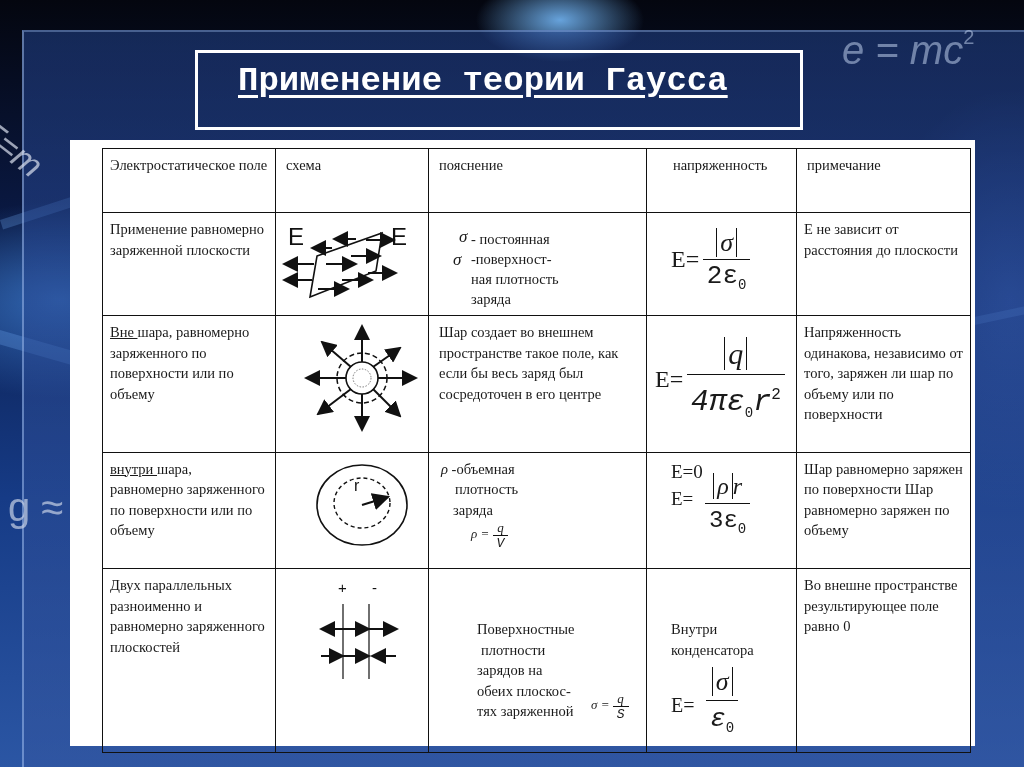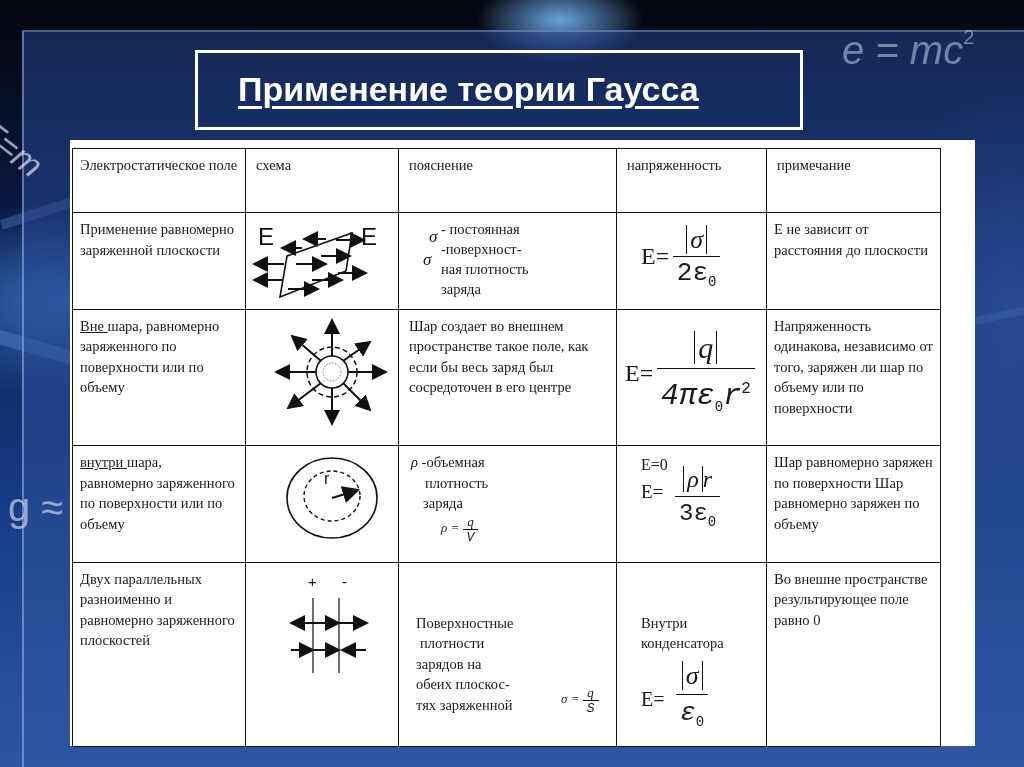--- a/index.html
+++ b/index.html
@@ -11,24 +11,24 @@
       radial-gradient(ellipse 120px 60px at 560px 20px, rgba(120,190,255,0.85), rgba(40,100,200,0) 70%),
       radial-gradient(ellipse 260px 140px at 60px 300px, rgba(80,160,255,0.55), rgba(0,0,0,0) 70%),
       radial-gradient(ellipse 200px 300px at 1010px 300px, rgba(70,120,220,0.45), rgba(0,0,0,0) 70%),
       linear-gradient(180deg,#04060f 0%,#0a1a46 30%,#163b86 65%,#2b56a4 100%);}
   .frame{position:absolute;left:22px;top:30px;width:1010px;height:745px;
     background:linear-gradient(180deg,rgba(34,66,140,0.55),rgba(52,86,160,0.55));
     border-left:2px solid rgba(180,210,255,0.45);border-top:2px solid rgba(150,180,230,0.35);}
   .streak{position:absolute;background:rgba(120,180,255,0.25);transform-origin:left top;}
   .formula-deco{position:absolute;color:rgba(190,205,235,0.55);font-family:"Liberation Sans",sans-serif;font-style:italic;}
   .title-box{position:absolute;left:195px;top:50px;width:608px;height:80px;border:3px solid #ffffff;box-sizing:border-box;}
-  .title{position:absolute;left:238px;top:70px;color:#fff;font-family:Liberation Sans, sans-serif;font-weight:bold;font-size:34px;
+  .title{position:absolute;left:238px;top:62px;color:#fff;font-family:Liberation Mono, monospace;font-weight:bold;font-size:34px;
     text-decoration:underline;text-decoration-thickness:3px;text-underline-offset:5px;letter-spacing:0px;}
   .panel{position:absolute;left:70px;top:140px;width:905px;height:606px;background:#ffffff;}
-  table.gauss{position:absolute;left:72px;top:148px;border-collapse:collapse;table-layout:fixed;border-radius:32px;}
+  table.gauss{position:absolute;left:102px;top:148px;border-collapse:collapse;table-layout:fixed;border-radius:32px;}
   table.gauss td{border:1.6px solid #111;vertical-align:top;padding:6px 7px;font-size:14.5px;line-height:20.5px;color:#1a1a1a;position:relative;}
   .u{text-decoration:underline;}
   .math{font-family:"Liberation Serif",serif;font-style:italic;}
   .frac{display:inline-block;vertical-align:middle;text-align:center;}
   .frac .num{display:block;border-bottom:1.4px solid #111;padding:0 4px;}
   .frac .den{display:block;padding:0 4px;font-family:Liberation Mono, monospace;}
   .abs{border-left:1.5px solid #111;border-right:1.5px solid #111;padding:0 3px;}
   .eq{font-size:24px;font-style:normal;}
   .small-frac{font-size:13px;line-height:15px;}
 </style>
@@ -58,21 +58,21 @@
       <col style="width:153px">
       <col style="width:218px">
       <col style="width:150px">
       <col style="width:174px">
   </colgroup>
   <tbody>
       <tr style="height:64px">
     <td>Электростатическое поле</td>
     <td style="padding-left:10px">схема</td>
     <td style="padding-left:10px">пояснение</td>
-    <td style="padding-left:10px">напряженность</td>
+    <td style="padding-left:26px">напряженность</td>
     <td style="padding-left:10px">примечание</td>
   </tr>
 
   <tr style="height:93px">
     <td>Применение равномерно заряженной плоскости</td>
     <td style="padding:0">
       <svg width="150" height="90" viewBox="0 0 150 90">
         <defs>
               <marker id="ah" markerWidth="8" markerHeight="8" refX="7" refY="4" orient="auto">
                 <path d="M0,0 L8,4 L0,8 z" fill="#111"></path>
@@ -89,21 +89,21 @@
         <line x1="50" y1="51" x2="80" y2="51" stroke="#111" stroke-width="2" marker-end="url(#ah)"></line>
         <line x1="92" y1="60" x2="120" y2="60" stroke="#111" stroke-width="2" marker-end="url(#ah)"></line>
         <line x1="36" y1="67" x2="8" y2="67" stroke="#111" stroke-width="2" marker-end="url(#ah)"></line>
         <line x1="66" y1="67" x2="96" y2="67" stroke="#111" stroke-width="2" marker-end="url(#ah)"></line>
         <line x1="42" y1="76" x2="72" y2="76" stroke="#111" stroke-width="2" marker-end="url(#ah)"></line>
       </svg>
     </td>
     <td style="padding-left:30px">
       <span class="math" style="position:absolute;left:30px;top:14px;font-size:17px;">σ</span>
       <span class="math" style="position:absolute;left:24px;top:37px;font-size:17px;">σ</span>
-      <div style="margin-left:12px;line-height:20px;margin-top:0">
+      <div style="margin-left:12px;line-height:20px;margin-top:10px">
         <div>- постоянная</div>
         <div>-поверхност-</div>
         <div>ная плотность</div>
         <div>заряда</div>
       </div>
     </td>
     <td style="vertical-align:middle;padding-left:24px">
       <span class="eq">E=</span>
       <span class="frac" style="font-size:26px;line-height:32px">
         <span class="num"><span class="abs math">σ</span></span>
@@ -164,21 +164,21 @@
     <td style="padding-left:12px">
       <div><span class="math">ρ</span> <span>-объемная</span></div>
       <div style="padding-left:14px">плотность</div>
       <div style="padding-left:12px">заряда</div>
       <div style="padding-left:30px" class="small-frac">
         <span class="math">ρ =</span>
         <span class="frac math"><span class="num">q</span><span class="den">V</span></span>
       </div>
     </td>
     <td style="padding-left:24px;padding-top:10px">
-      <div style="font-size:16px;line-height:18px">E=0</div>
+      <div style="font-size:19px;line-height:18px">E=0</div>
       <div style="position:absolute;left:24px;top:36px;font-size:19px">E=</div>
       <span class="frac" style="position:absolute;left:58px;top:16px;font-size:24px;line-height:34px">
         <span class="num math"><span class="abs">ρ</span><span>r</span></span>
         <span class="den"><span>3ε</span><sub style="font-size:14px">0</sub></span>
       </span>
     </td>
     <td>Шар равномерно заряжен по поверхности Шар равномерно заряжен по объему</td>
   </tr>
 
   <tr style="height:182px">
@@ -195,21 +195,21 @@
         <line x1="67" y1="35" x2="67" y2="112" stroke="#333" stroke-width="1.4"></line>
         <line x1="93" y1="35" x2="93" y2="112" stroke="#333" stroke-width="1.4"></line>
         <line x1="67" y1="60" x2="45" y2="60" stroke="#111" stroke-width="2" marker-end="url(#ah4)"></line>
         <line x1="67" y1="60" x2="93" y2="60" stroke="#111" stroke-width="2" marker-end="url(#ah4)"></line>
         <line x1="93" y1="60" x2="121" y2="60" stroke="#111" stroke-width="2" marker-end="url(#ah4)"></line>
         <line x1="45" y1="87" x2="67" y2="87" stroke="#111" stroke-width="2" marker-end="url(#ah4)"></line>
         <line x1="67" y1="87" x2="93" y2="87" stroke="#111" stroke-width="2" marker-end="url(#ah4)"></line>
         <line x1="120" y1="87" x2="96" y2="87" stroke="#111" stroke-width="2" marker-end="url(#ah4)"></line>
       </svg>
     </td>
-    <td style="padding-left:17px;padding-top:50px">
+    <td style="padding-left:48px;padding-top:50px">
       <div>Поверхностные</div>
       <div style="padding-left:4px">плотности</div>
       <div>зарядов на</div>
       <div>обеих плоскос-</div>
       <div>тях заряженной</div>
       <div class="small-frac" style="position:absolute;left:162px;top:122px">
         <span class="math">σ =</span>
         <span class="frac math"><span class="num">q</span><span class="den">S</span></span>
       </div>
     </td>

